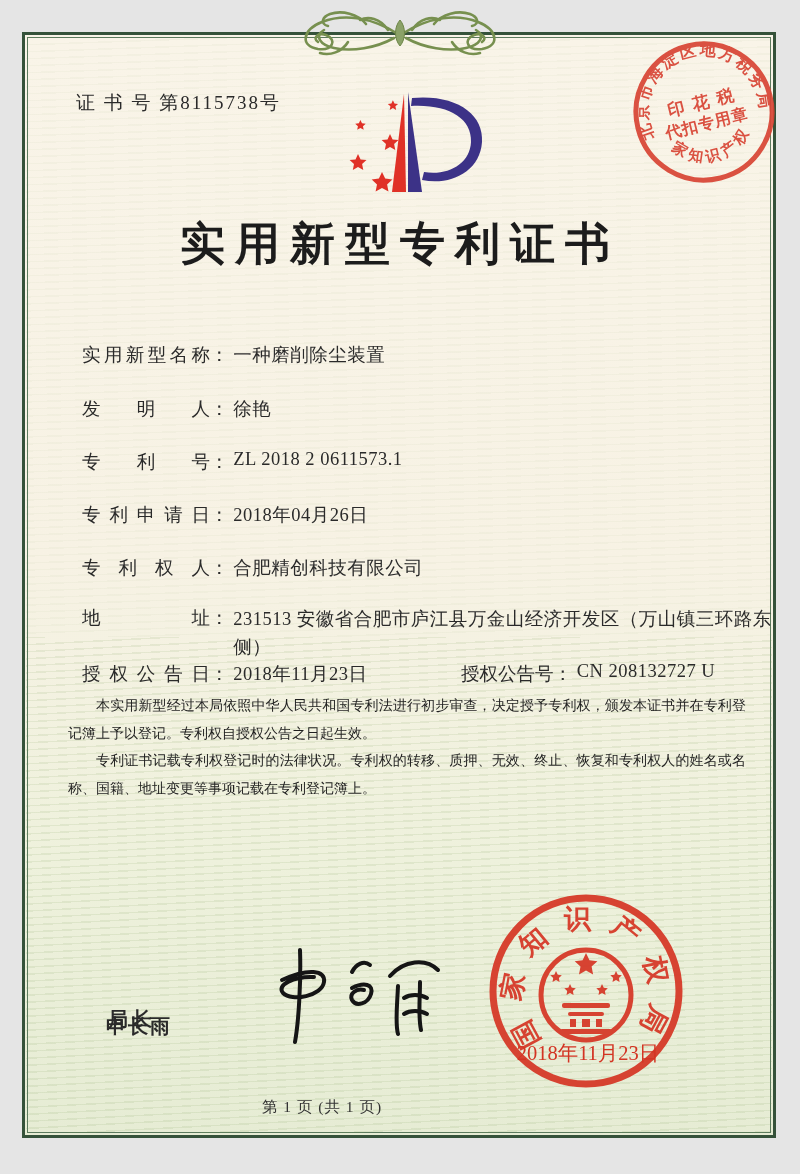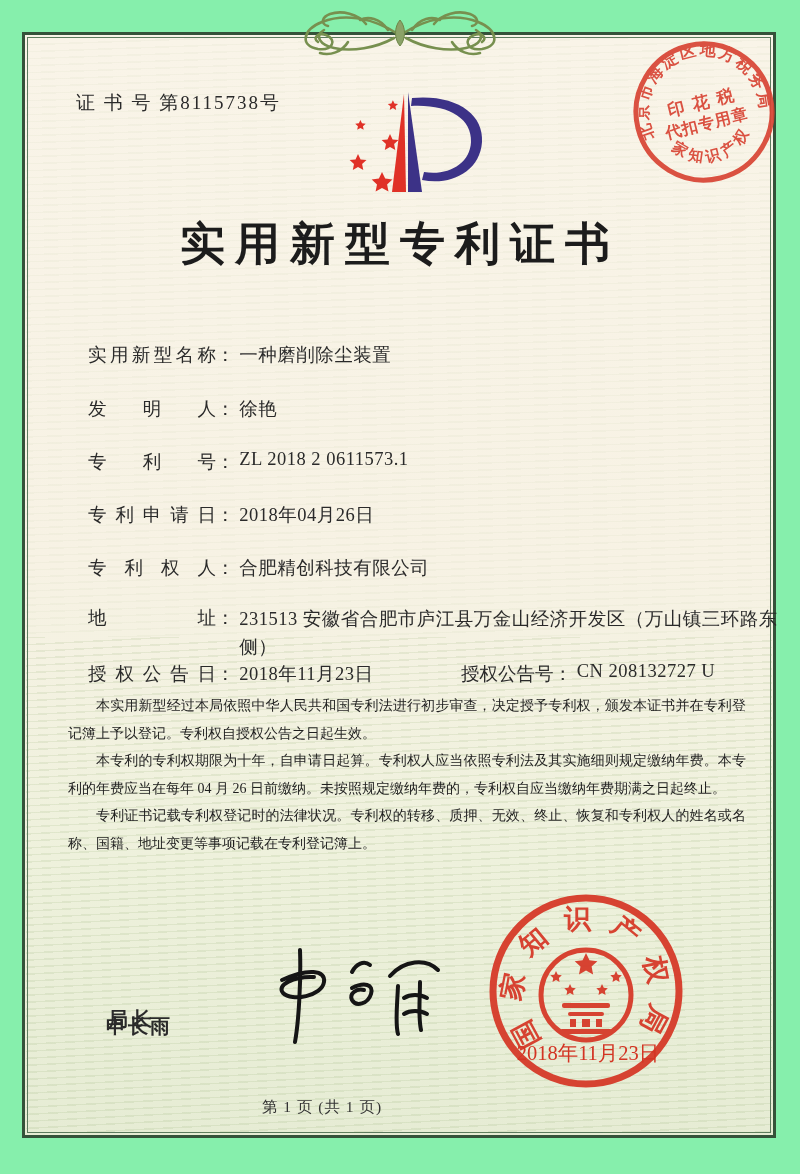--- a/index.html
+++ b/index.html
@@ -1,19 +1,19 @@
 <!DOCTYPE html>
 <html><head>
 <meta charset="utf-8">
 <style>
   * { margin:0; padding:0; box-sizing:border-box; }
   body { font-family:"Liberation Serif","DejaVu Serif",serif; }
   .page {
     position:relative; width:800px; height:1174px; overflow:hidden;
-    background:#86efac; color:#2a2a2a;
+    background:#e5e5e5; color:#2a2a2a;
   }
   .frame {
     position:absolute; left:22px; top:32px; width:754px; height:1106px;
     border:3px solid #35523a;
     background:linear-gradient(180deg,#f9f4e8 0%,#f7f2e4 48%,#eef1dc 75%,#e6ecd4 100%);
   }
   .frame-inner {
     position:absolute; left:2px; top:2px; right:2px; bottom:2px;
     border:1px solid #5c7a5e;
   }
@@ -28,21 +28,21 @@
   .ornament { position:absolute; left:248px; top:8px; z-index:5; }
   .cert-number {
     position:absolute; left:76px; top:90px; font-size:19px; letter-spacing:2px;
   }
   .logo { position:absolute; left:318px; top:80px; }
   .title {
     position:absolute; left:0; width:800px; top:214px; text-align:center;
     font-size:45px; letter-spacing:10px; font-weight:700; color:#1c1c1c;
   }
   .fields { position:absolute; left:76px; top:334px; width:670px; font-size:18.5px; }
-  .frow { position:absolute; left:12px; white-space:nowrap; }
+  .frow { position:absolute; left:6px; white-space:nowrap; }
   .flabel {
     display:inline-block; width:128px; text-align:justify; text-align-last:justify;
     vertical-align:top;
   }
   .colon { display:inline-block; vertical-align:top; }
   .fvalue { display:inline-block; vertical-align:top; letter-spacing:0.5px; }
   .fvalue.wrap { white-space:normal; width:548px; line-height:28px; }
   .frow2 { position:absolute; white-space:nowrap; }
   .paragraphs {
     position:absolute; left:68px; top:692px; width:678px;
@@ -141,21 +141,20 @@
       <span class="fvalue">2018年11月23日</span>
     </div>
     <div class="frow2" style="top:327px; left:385px">
       <span>授权公告号</span><span>：</span>
       <span class="fvalue">CN 208132727 U</span>
     </div>
   </div>
 
   <div class="paragraphs">
     <p>本实用新型经过本局依照中华人民共和国专利法进行初步审查，决定授予专利权，颁发本证书并在专利登记簿上予以登记。专利权自授权公告之日起生效。</p>
-    <p>本专利的专利权期限为十年，自申请日起算。专利权人应当依照专利法及其实施细则规定缴纳年费。本专利的年费应当在每年 04 月 26 日前缴纳。未按照规定缴纳年费的，专利权自应当缴纳年费期满之日起终止。</p>
     <p>专利证书记载专利权登记时的法律状况。专利权的转移、质押、无效、终止、恢复和专利权人的姓名或名称、国籍、地址变更等事项记载在专利登记簿上。</p>
   </div>
 
   <div class="signer-title">局长</div>
   <div class="signer-name">申长雨</div>
 
   <svg class="signature" width="200" height="112" viewBox="0 0 200 112">
     <g stroke="#151515" stroke-width="4" fill="none" stroke-linecap="round" stroke-linejoin="round">
       <path d="M30,42 C56,30 74,32 72,44 C70,58 40,64 31,55 C24,47 42,38 62,39"></path>
       <path d="M48,12 C49,40 47,82 43,104"></path>

